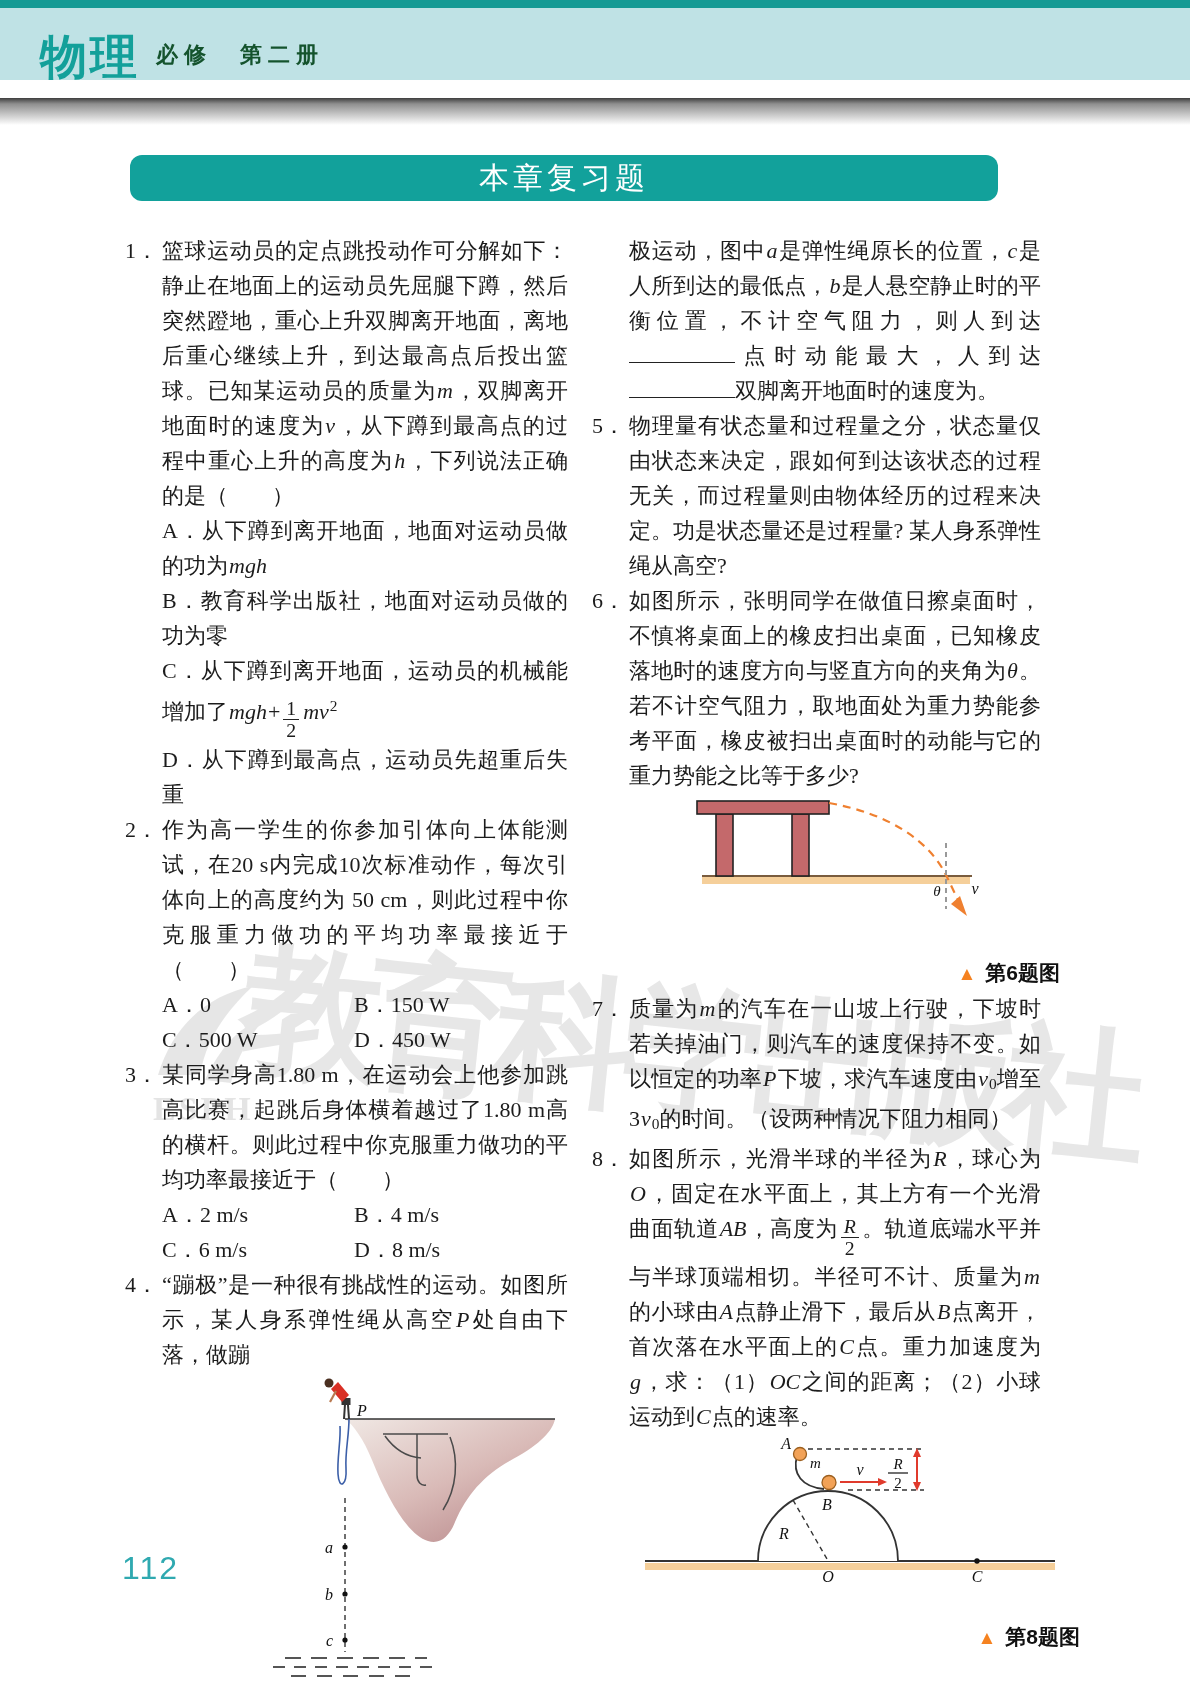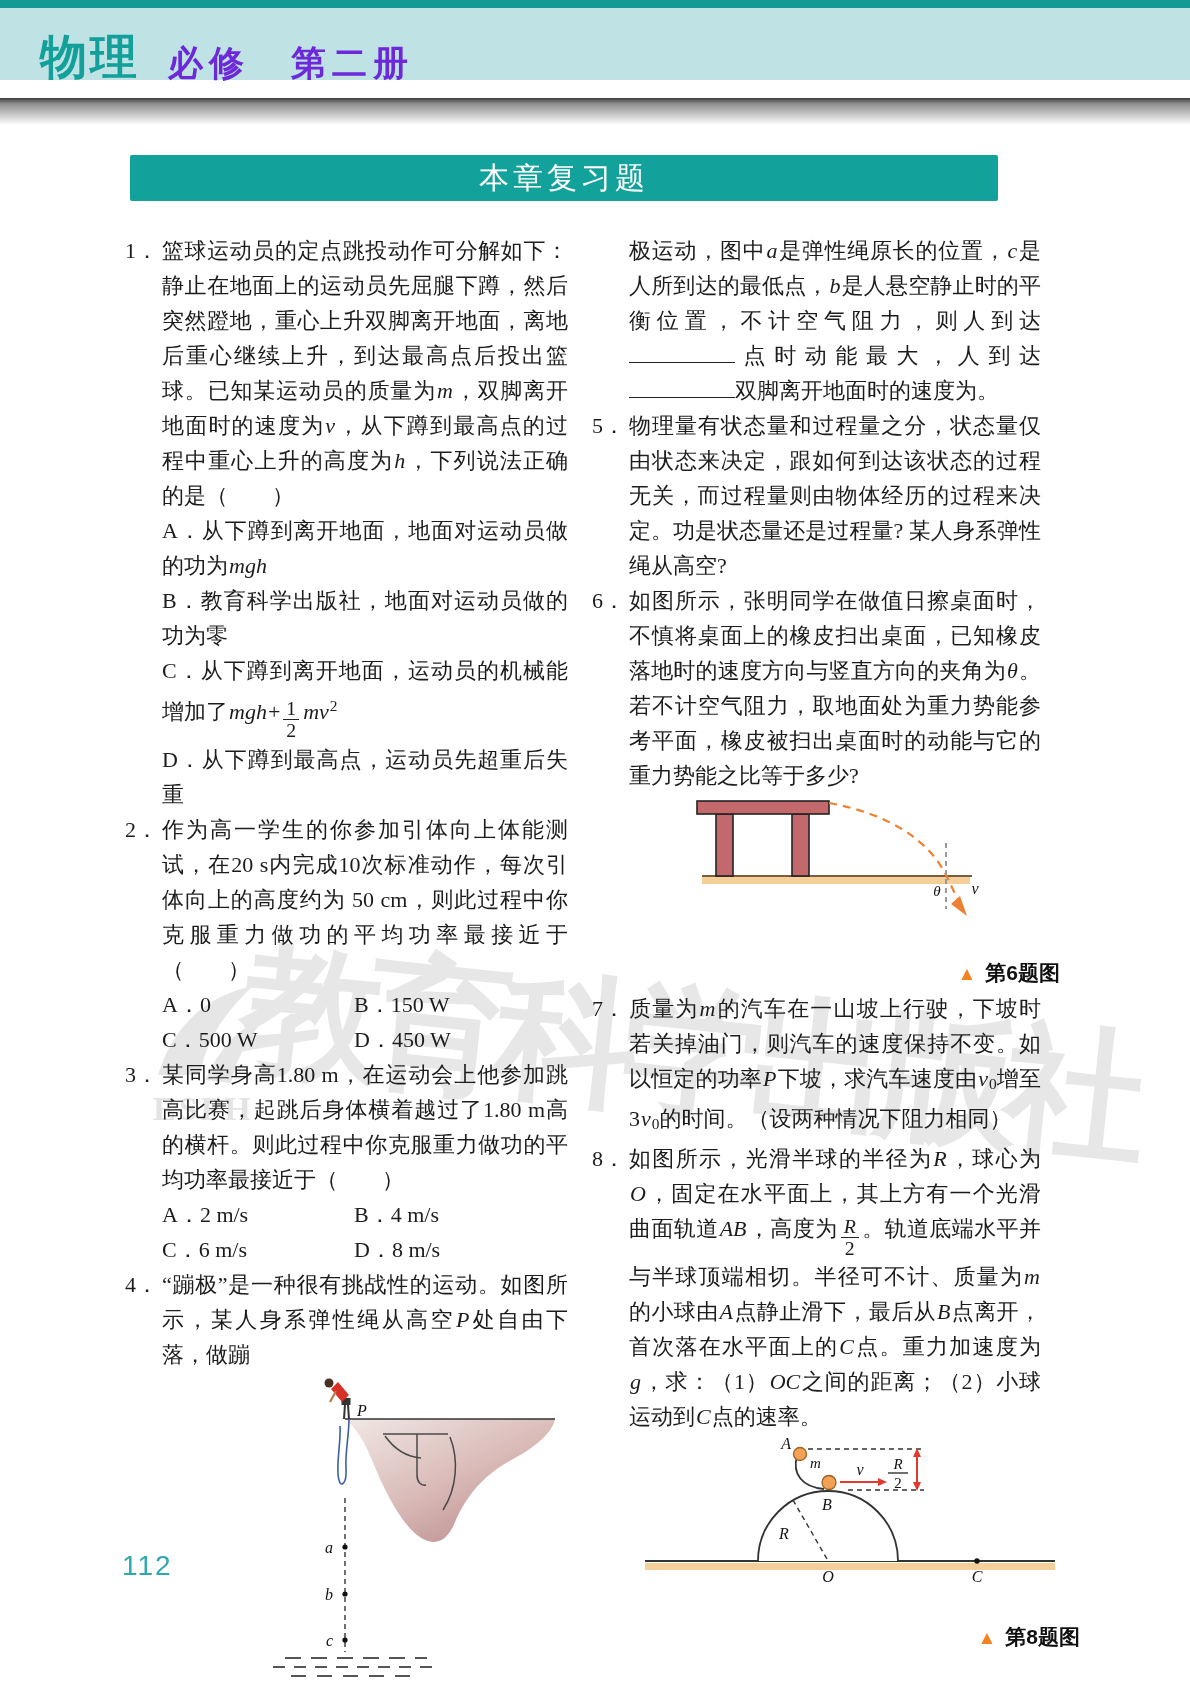--- a/index.html
+++ b/index.html
@@ -9,26 +9,26 @@
   .wm{position:absolute;inset:0;z-index:0;opacity:.55}
   .wm-text{position:absolute;left:252px;top:912px;font-size:142px;font-weight:bold;color:#d4d4d4;
            letter-spacing:-14px;white-space:nowrap;transform:rotate(6deg);transform-origin:left top;
            font-family:"Liberation Serif",serif}
   .wm-logo{position:absolute;left:143px;top:980px}
   
   .topstrip{position:absolute;left:0;top:0;width:100%;height:8px;background:#149a94;z-index:2}
   .header-band{position:absolute;left:0;top:8px;width:100%;height:72px;background:#bfe2e5;z-index:2}
   .book-title{position:absolute;left:40px;top:18px;font-family:"Liberation Sans",sans-serif;
               font-weight:900;font-size:47px;color:#13a09a;letter-spacing:3px}
-  .edition{position:absolute;left:168px;top:32px;font-family:"Liberation Sans",sans-serif;
-           font-weight:600;font-size:35px;color:#6d28d9;letter-spacing:6px}
+  .edition{position:absolute;left:156px;top:32px;font-family:"Liberation Sans",sans-serif;
+           font-weight:600;font-size:22px;color:#14532d;letter-spacing:6px}
   .header-shadow{position:absolute;left:0;top:98px;width:100%;height:27px;z-index:2;
                  background:linear-gradient(to bottom,#3e3e3e 0%,#8f8f8f 22%,rgba(255,255,255,0) 100%)}
   .section-bar{position:absolute;left:130px;top:155px;width:868px;height:46px;background:#12a19b;
-               border-radius:2px;display:flex;align-items:center;justify-content:center;z-index:2}
+               border-radius:12px;display:flex;align-items:center;justify-content:center;z-index:2}
   .section-bar span{color:#fff;font-family:"Liberation Sans",sans-serif;font-size:30px;letter-spacing:4px}
   
   .col{position:absolute;top:233px;font-size:22px;line-height:35px;text-align:justify;z-index:1}
   .col-left{left:125px;width:443px}
   .col-right{left:592px;width:449px}
   .q{position:relative;padding-left:37px}
   .qnum{position:absolute;left:0;top:0}
   .var{font-style:italic;padding:0 1px}
   .sup{font-size:.7em;vertical-align:.5em}
   .sub{font-size:.7em;vertical-align:-.2em}
@@ -41,21 +41,21 @@
   
   .figure{margin-top:4px}
   .fig-caption{font-family:"Liberation Sans",sans-serif;font-weight:bold;font-size:21px;color:#111;
                text-align:right;margin-top:16px}
   .fig-caption .tri{color:#f58220;font-size:19px;margin-right:9px}
   svg text{font-family:"Liberation Serif","DejaVu Serif",serif}
   .flab{font-style:italic;font-size:16px;fill:#111}
   .flab-sm{font-style:italic;font-size:15px;fill:#111}
   .fnum{font-size:15px;fill:#111}
   .pagenum{position:absolute;left:122px;top:1550px;font-family:"Liberation Sans",sans-serif;
-           font-size:28px;color:#2fa9b0;letter-spacing:2px;z-index:1}
+           font-size:32px;color:#2fa9b0;letter-spacing:2px;z-index:1}
 </style>
 </head>
 <body>
 
 <div class="page">
 
   <div class="wm">
     <svg class="wm-logo" width="130" height="155" viewBox="0 0 130 155">
       <path d="M15,95 C30,45 65,15 110,6 C82,32 63,60 57,95 Z" fill="#d3d3d3"></path>
       <path d="M62,100 C80,62 100,45 120,40 C103,62 92,82 88,103 Z" fill="#d3d3d3"></path>

